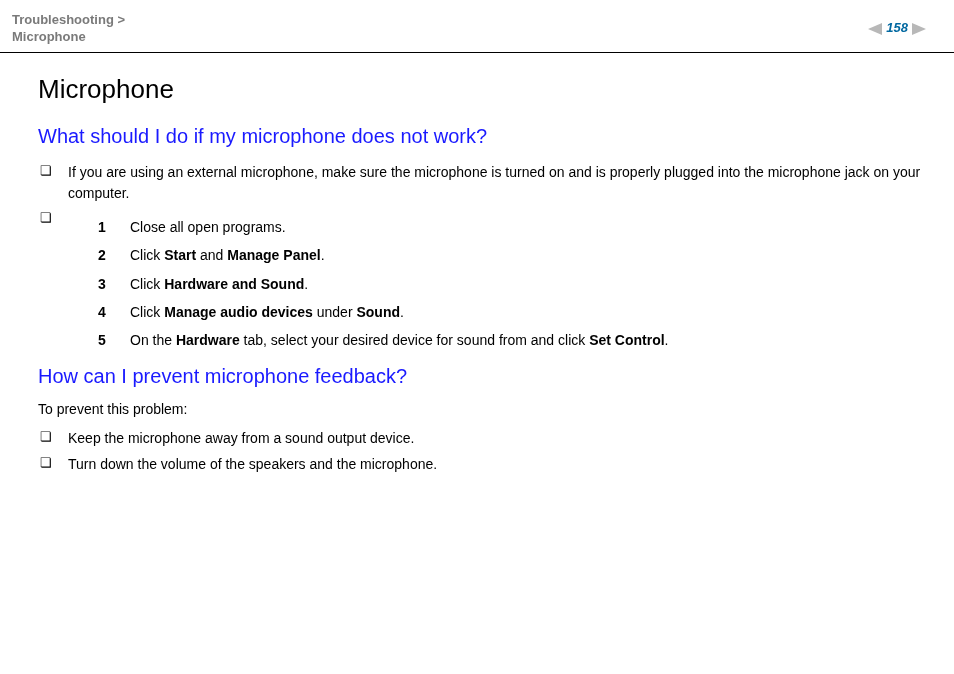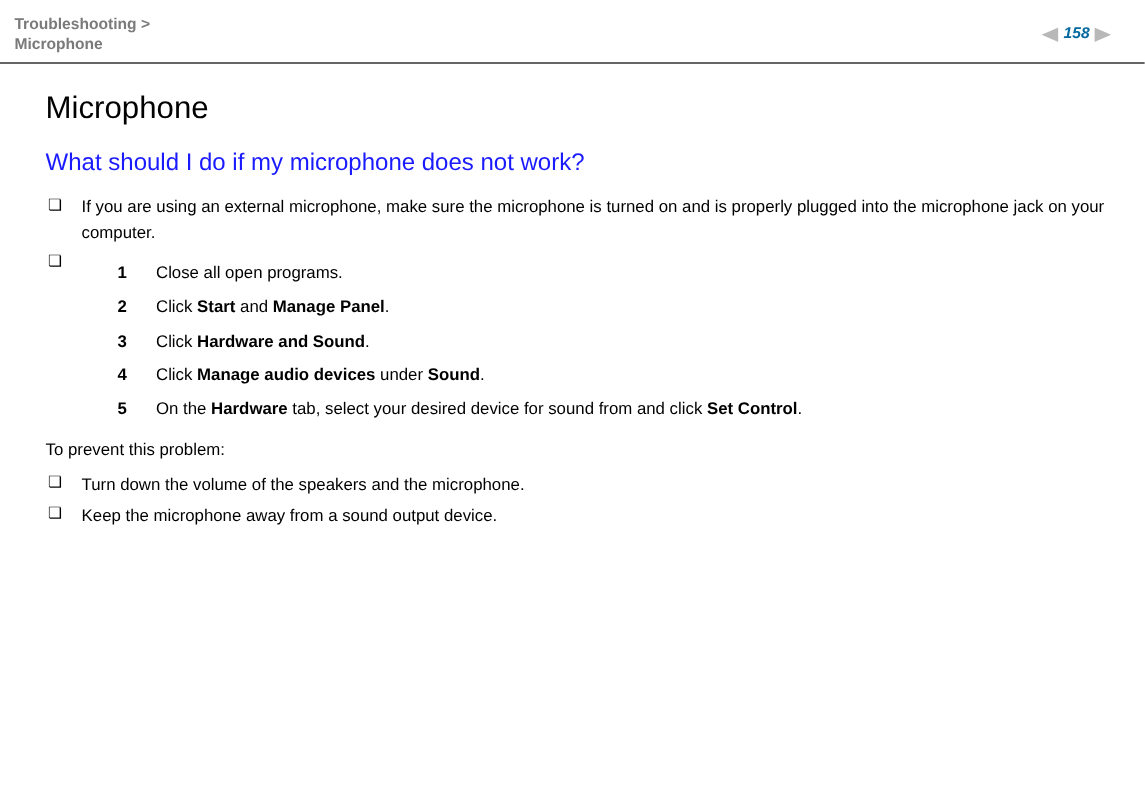--- a/index.html
+++ b/index.html
@@ -151,22 +151,23 @@
         <ol class="steps">
           <li><span class="n">1</span><span>Close all open programs.</span></li>
           <li><span class="n">2</span><span><span>Click </span><span class="bold">Start</span><span> and </span><span class="bold">Manage Panel</span><span>.</span></span></li>
           <li><span class="n">3</span><span><span>Click </span><span class="bold">Hardware and Sound</span><span>.</span></span></li>
           <li><span class="n">4</span><span><span>Click </span><span class="bold">Manage audio devices</span><span> under </span><span class="bold">Sound</span><span>.</span></span></li>
           <li><span class="n">5</span><span><span>On the </span><span class="bold">Hardware</span><span> tab, select your desired device for sound from and click </span><span class="bold">Set Control</span><span>.</span></span></li>
         </ol>
       </li>
     </ul>
 
+    <h2 class="subhead">How can I prevent microphone feedback?</h2>
 
     <p class="body">To prevent this problem:</p>
 
     <ul class="bullets">
+      <li><span>Keep the microphone away from a sound output device.</span></li>
       <li><span>Turn down the volume of the speakers and the microphone.</span></li>
-      <li><span>Keep the microphone away from a sound output device.</span></li>
     </ul>
 
   </div>
 </div>
 
 </body></html>

